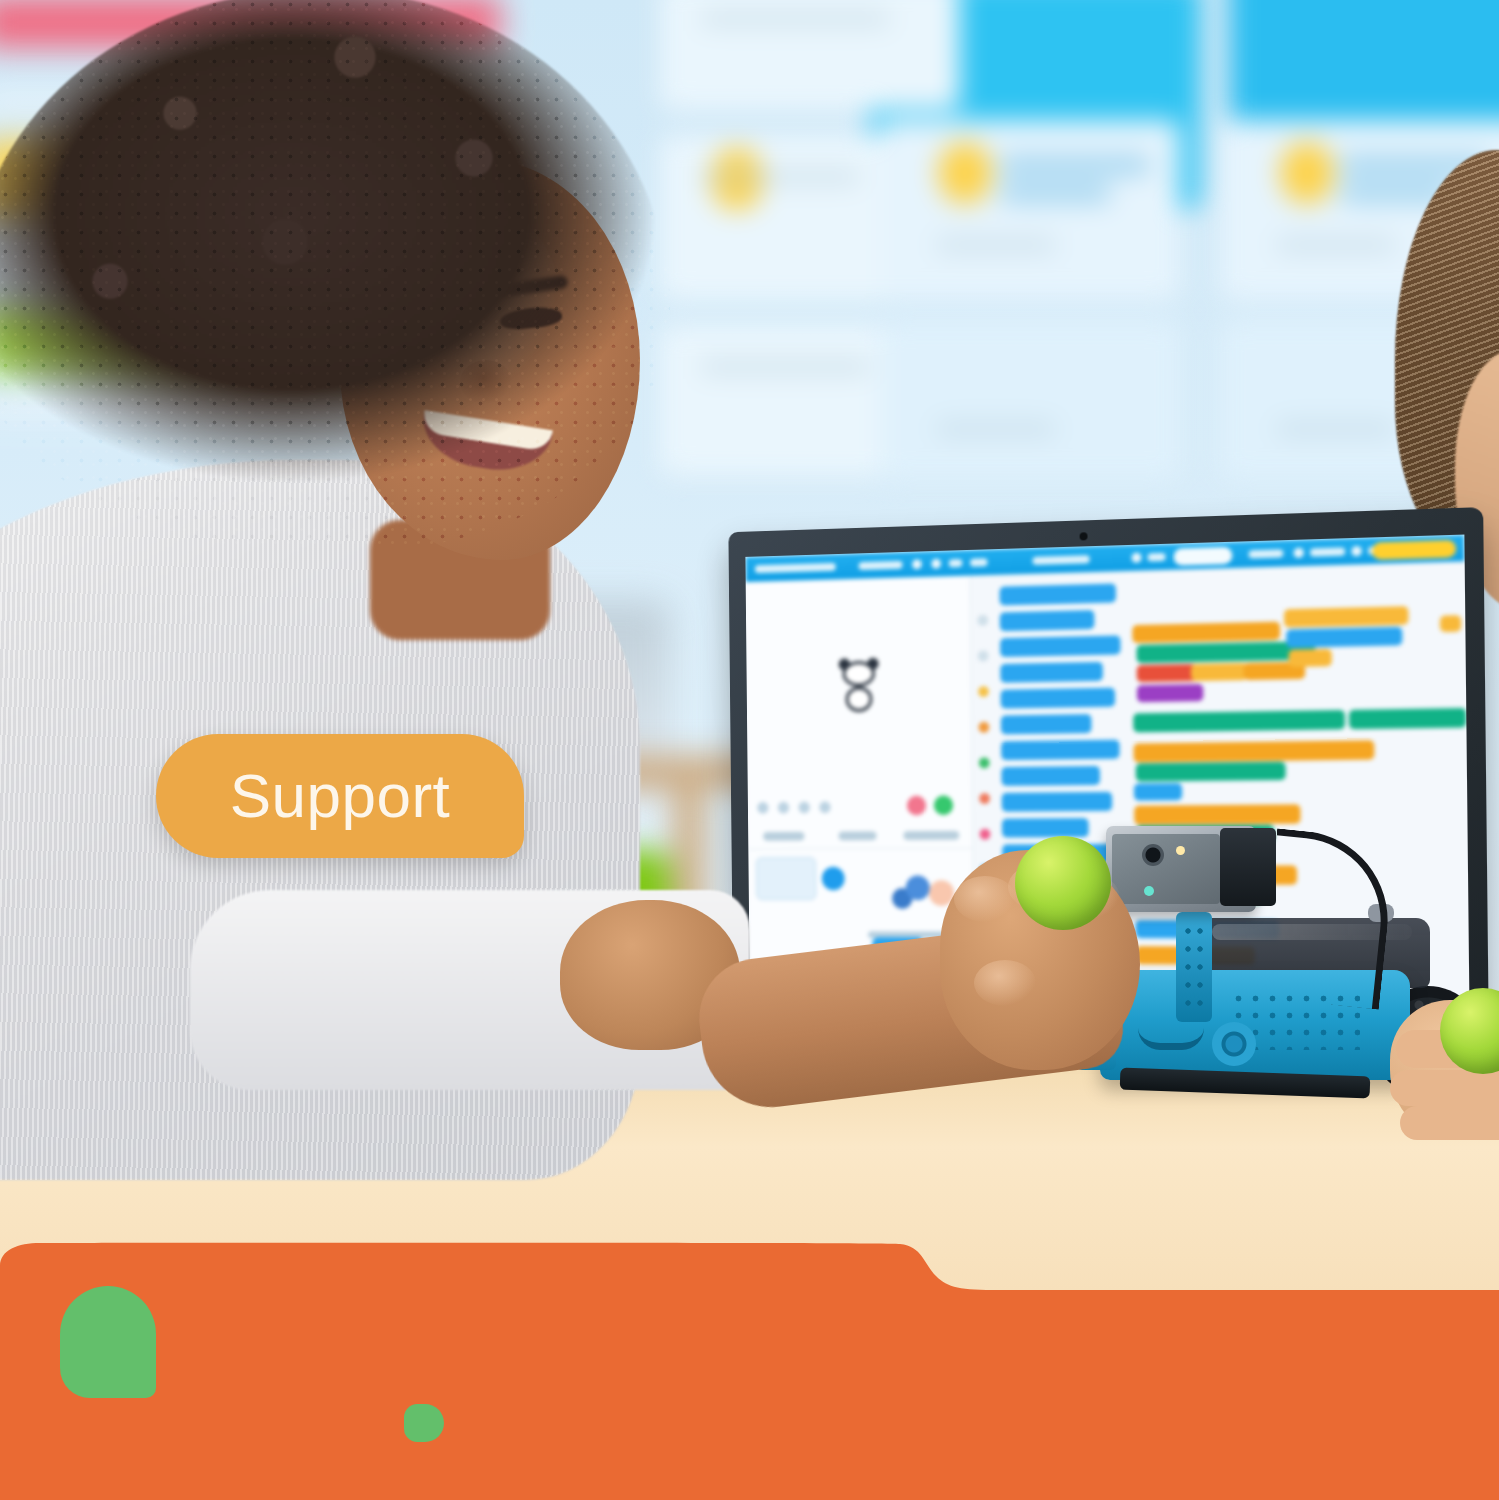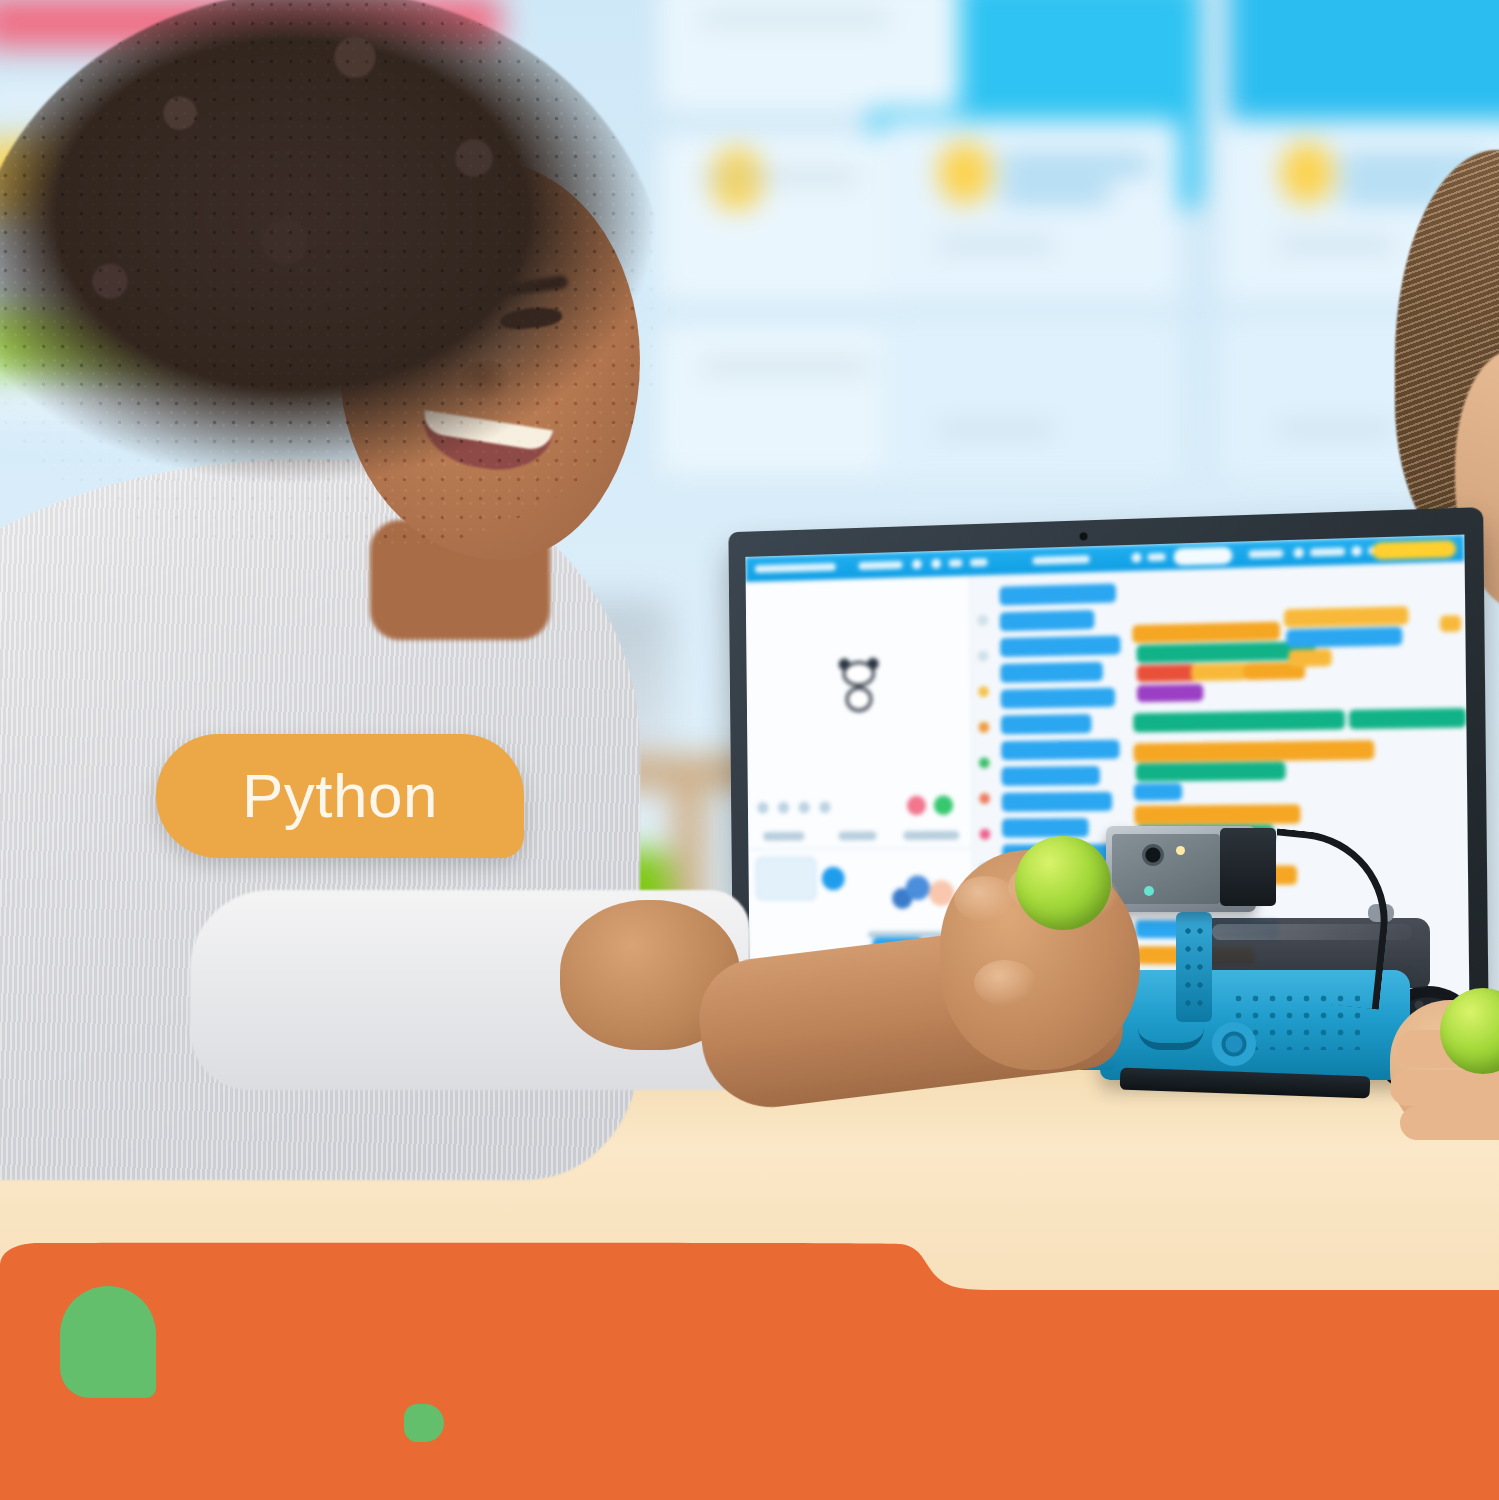--- a/index.html
+++ b/index.html
@@ -587,21 +587,21 @@
       <div class="fingerR" style="left:6px;  top:30px; width:120px; height:38px;"></div>
       <div class="fingerR" style="left:0px;  top:70px; width:130px; height:36px;"></div>
       <div class="fingerR" style="left:10px; top:106px;width:120px; height:34px;"></div>
     </div>
     <div class="ball ballB"></div>
 
   </div>
 
 
   <div class="badge-scratch">
-    <span>Python</span>
+    <span>Support</span>
   </div>
 
   <div class="caption-wrap">
     <svg class="caption-svg" width="1499" height="320" viewBox="0 0 1499 320">
       <path d="M0,86 L0,320 L1499,320 L1499,110
                C1499,110 1060,110 1000,110
                C960,110 948,108 936,96
                C924,84 922,66 900,64
                C880,62 40,63 40,63
                C18,63 0,70 0,86 Z" fill="#ea6a33"></path>

